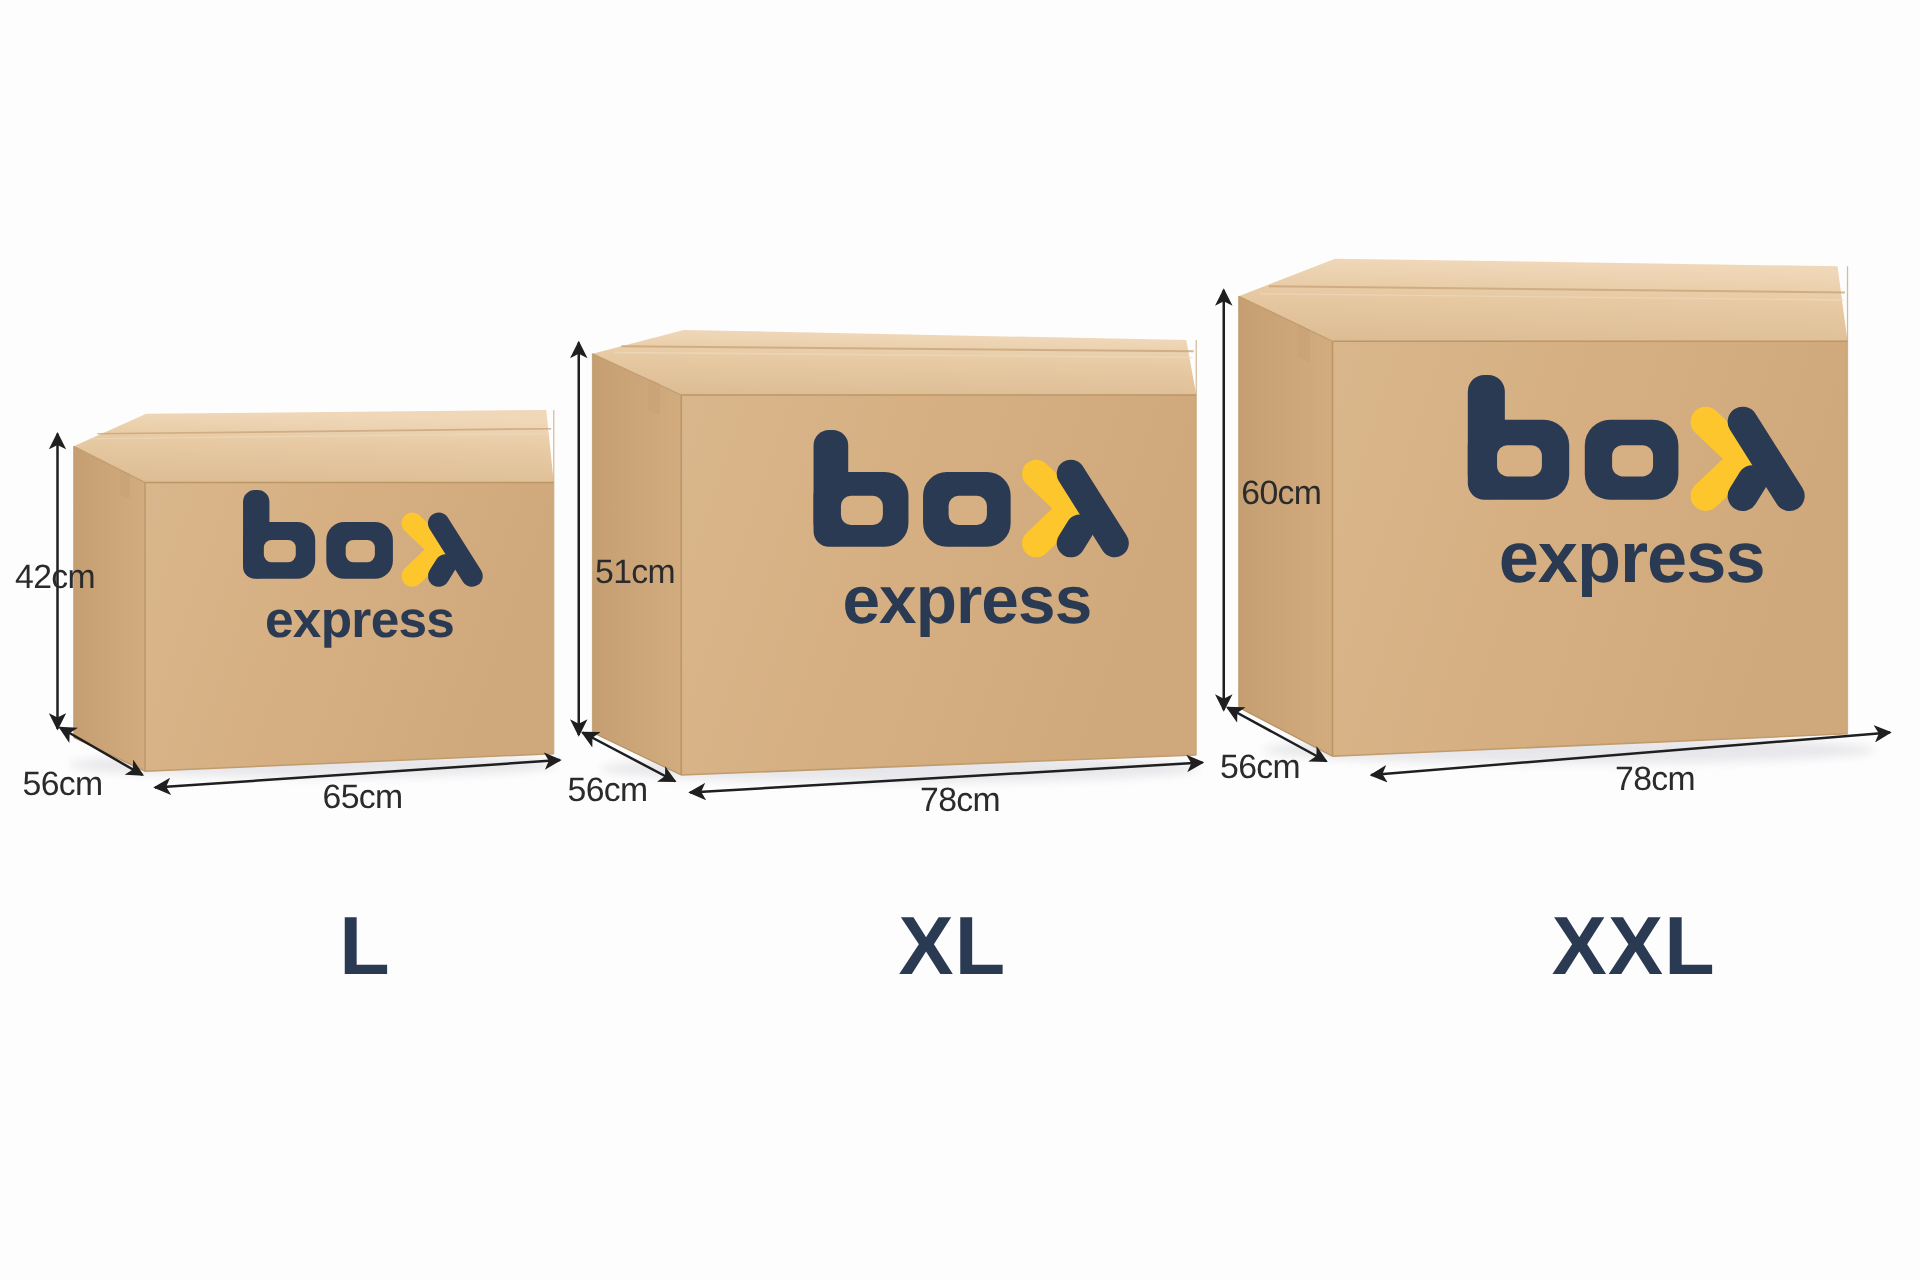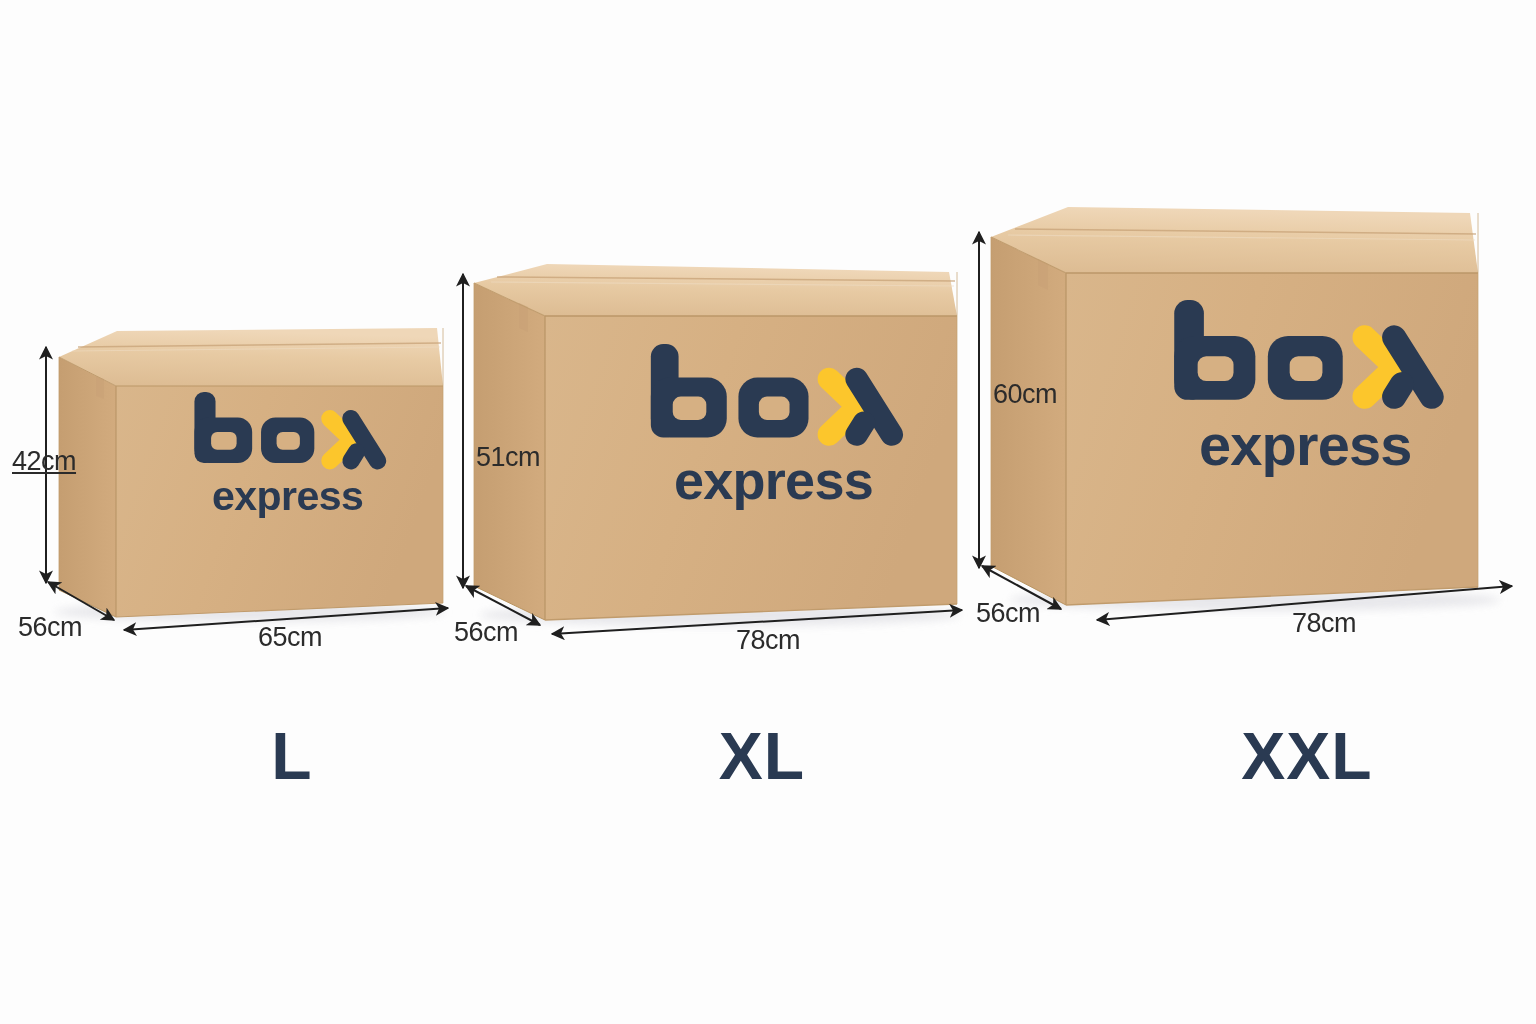--- a/index.html
+++ b/index.html
@@ -269,21 +269,21 @@
 
     <line x1="552" y1="634" x2="962" y2="610" stroke="#1f1f1f" stroke-width="2" marker-start="url(#ahead)" marker-end="url(#ahead)"></line>
 
     <line x1="979" y1="232" x2="979" y2="568" stroke="#1f1f1f" stroke-width="2" marker-start="url(#ahead)" marker-end="url(#ahead)"></line>
 
     <line x1="982" y1="566" x2="1061" y2="609" stroke="#1f1f1f" stroke-width="2" marker-start="url(#ahead)" marker-end="url(#ahead)"></line>
 
     <line x1="1097" y1="620" x2="1512" y2="586" stroke="#1f1f1f" stroke-width="2" marker-start="url(#ahead)" marker-end="url(#ahead)"></line>
   </svg>
 
-  <div class="dim-label" style="left: 12px; top: 446px; font-size: 27px; color: rgb(43, 43, 43); text-decoration: underline;">42cm</div>
+  <div class="dim-label" style="left: 12px; top: 446px; font-size: 27px; color: rgb(43, 43, 43);">42cm</div>
   <div class="dim-label" style="left: 18px; top: 612px; font-size: 27px; color: rgb(43, 43, 43);">56cm</div>
   <div class="dim-label" style="left: 258px; top: 622px; font-size: 27px; color: rgb(43, 43, 43); text-align: center;">65cm</div>
 
   <div class="dim-label" style="left: 476px; top: 418px; font-size: 27px; color: rgb(43, 43, 43); margin-top: 24px;">51cm</div>
   <div class="dim-label" style="left: 454px; top: 617px; font-size: 27px; color: rgb(43, 43, 43);">56cm</div>
   <div class="dim-label" style="left: 736px; top: 625px; font-size: 27px; color: rgb(43, 43, 43);">78cm</div>
 
   <div class="dim-label" style="left: 993px; top: 379px; font-size: 27px; color: rgb(43, 43, 43); text-align: right;">60cm</div>
   <div class="dim-label" style="left: 976px; top: 598px; font-size: 27px; color: rgb(43, 43, 43);">56cm</div>
   <div class="dim-label" style="left: 1292px; top: 608px; font-size: 27px; color: rgb(43, 43, 43);">78cm</div>

